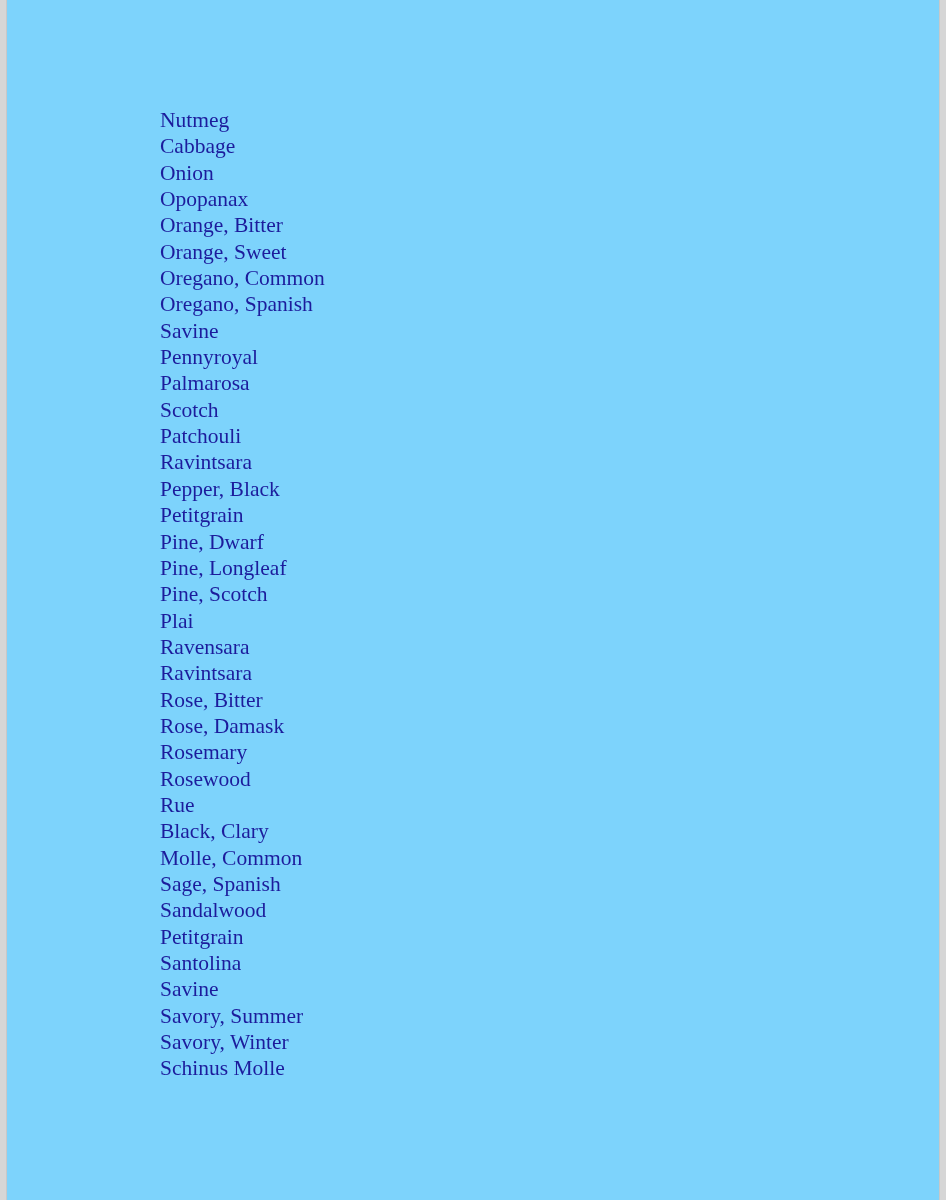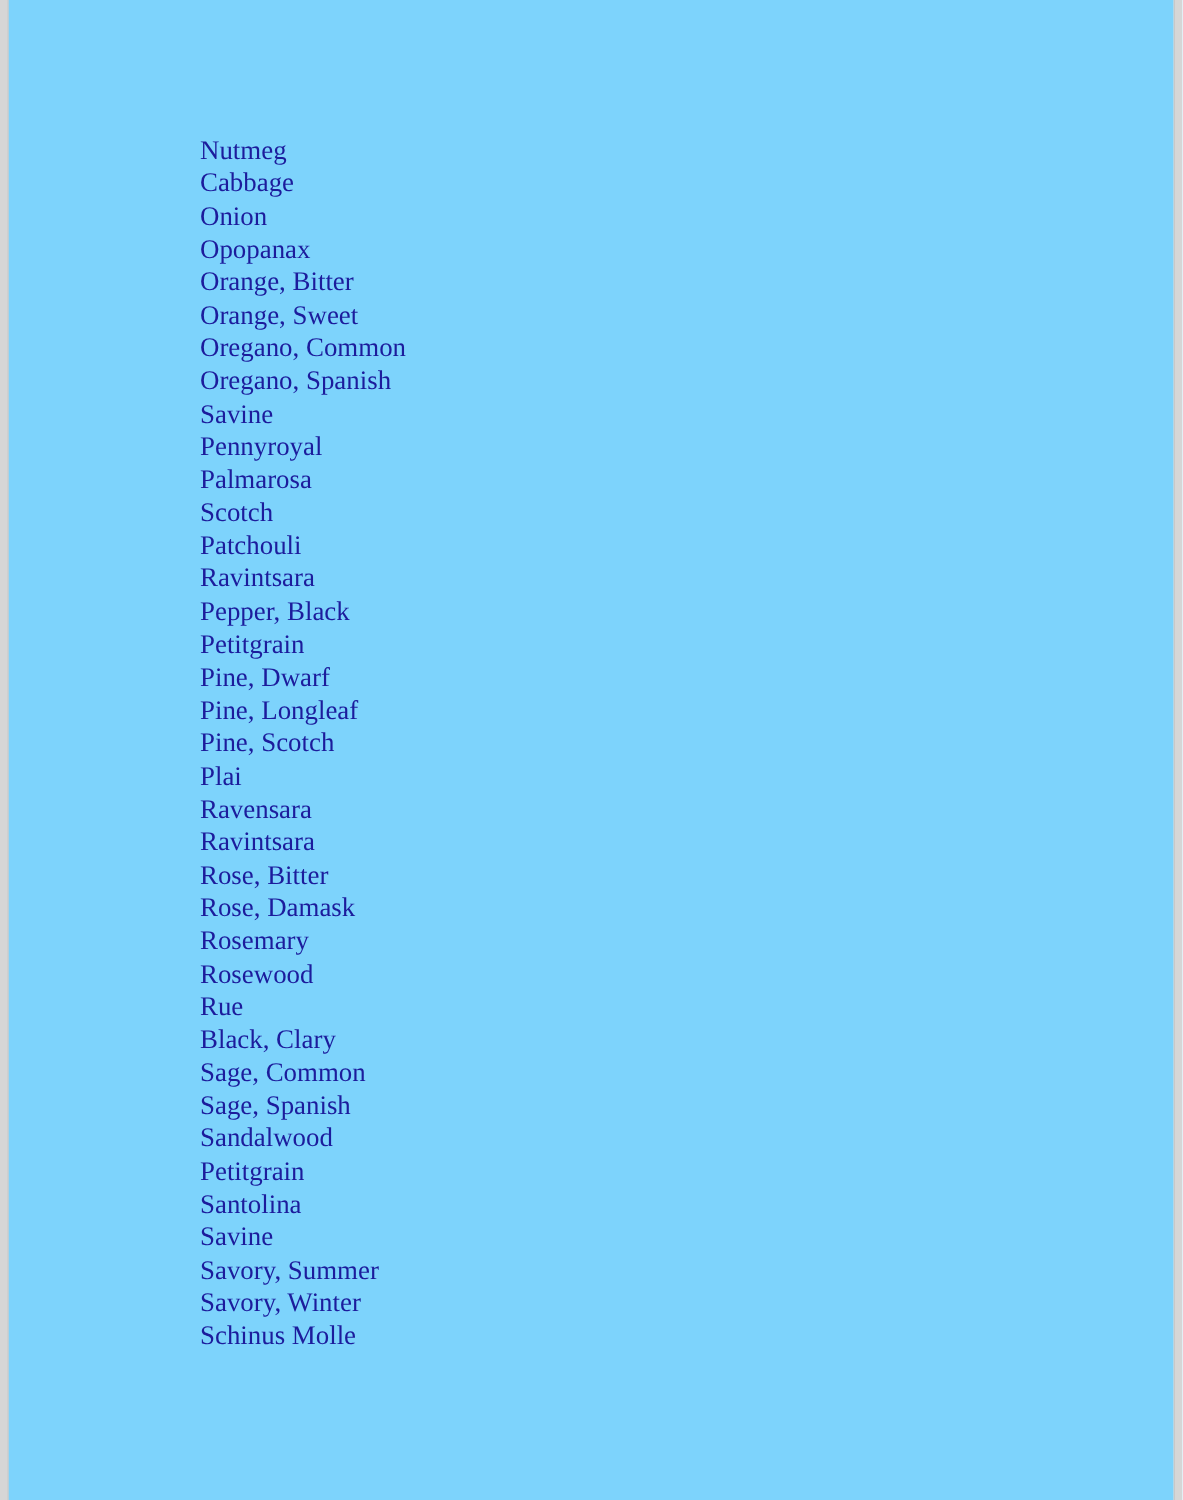--- a/index.html
+++ b/index.html
@@ -82,21 +82,21 @@
       <li>Pine, Scotch</li>
       <li>Plai</li>
       <li>Ravensara</li>
       <li>Ravintsara</li>
       <li>Rose, Bitter</li>
       <li>Rose, Damask</li>
       <li>Rosemary</li>
       <li>Rosewood</li>
       <li>Rue</li>
       <li>Black, Clary</li>
-      <li>Sage, Common</li>
+      <li>Molle, Common</li>
       <li>Sage, Spanish</li>
       <li>Sandalwood</li>
       <li>Petitgrain</li>
       <li>Santolina</li>
       <li>Savine</li>
       <li>Savory, Summer</li>
       <li>Savory, Winter</li>
       <li>Schinus Molle</li>
     </ul>
   </div>

